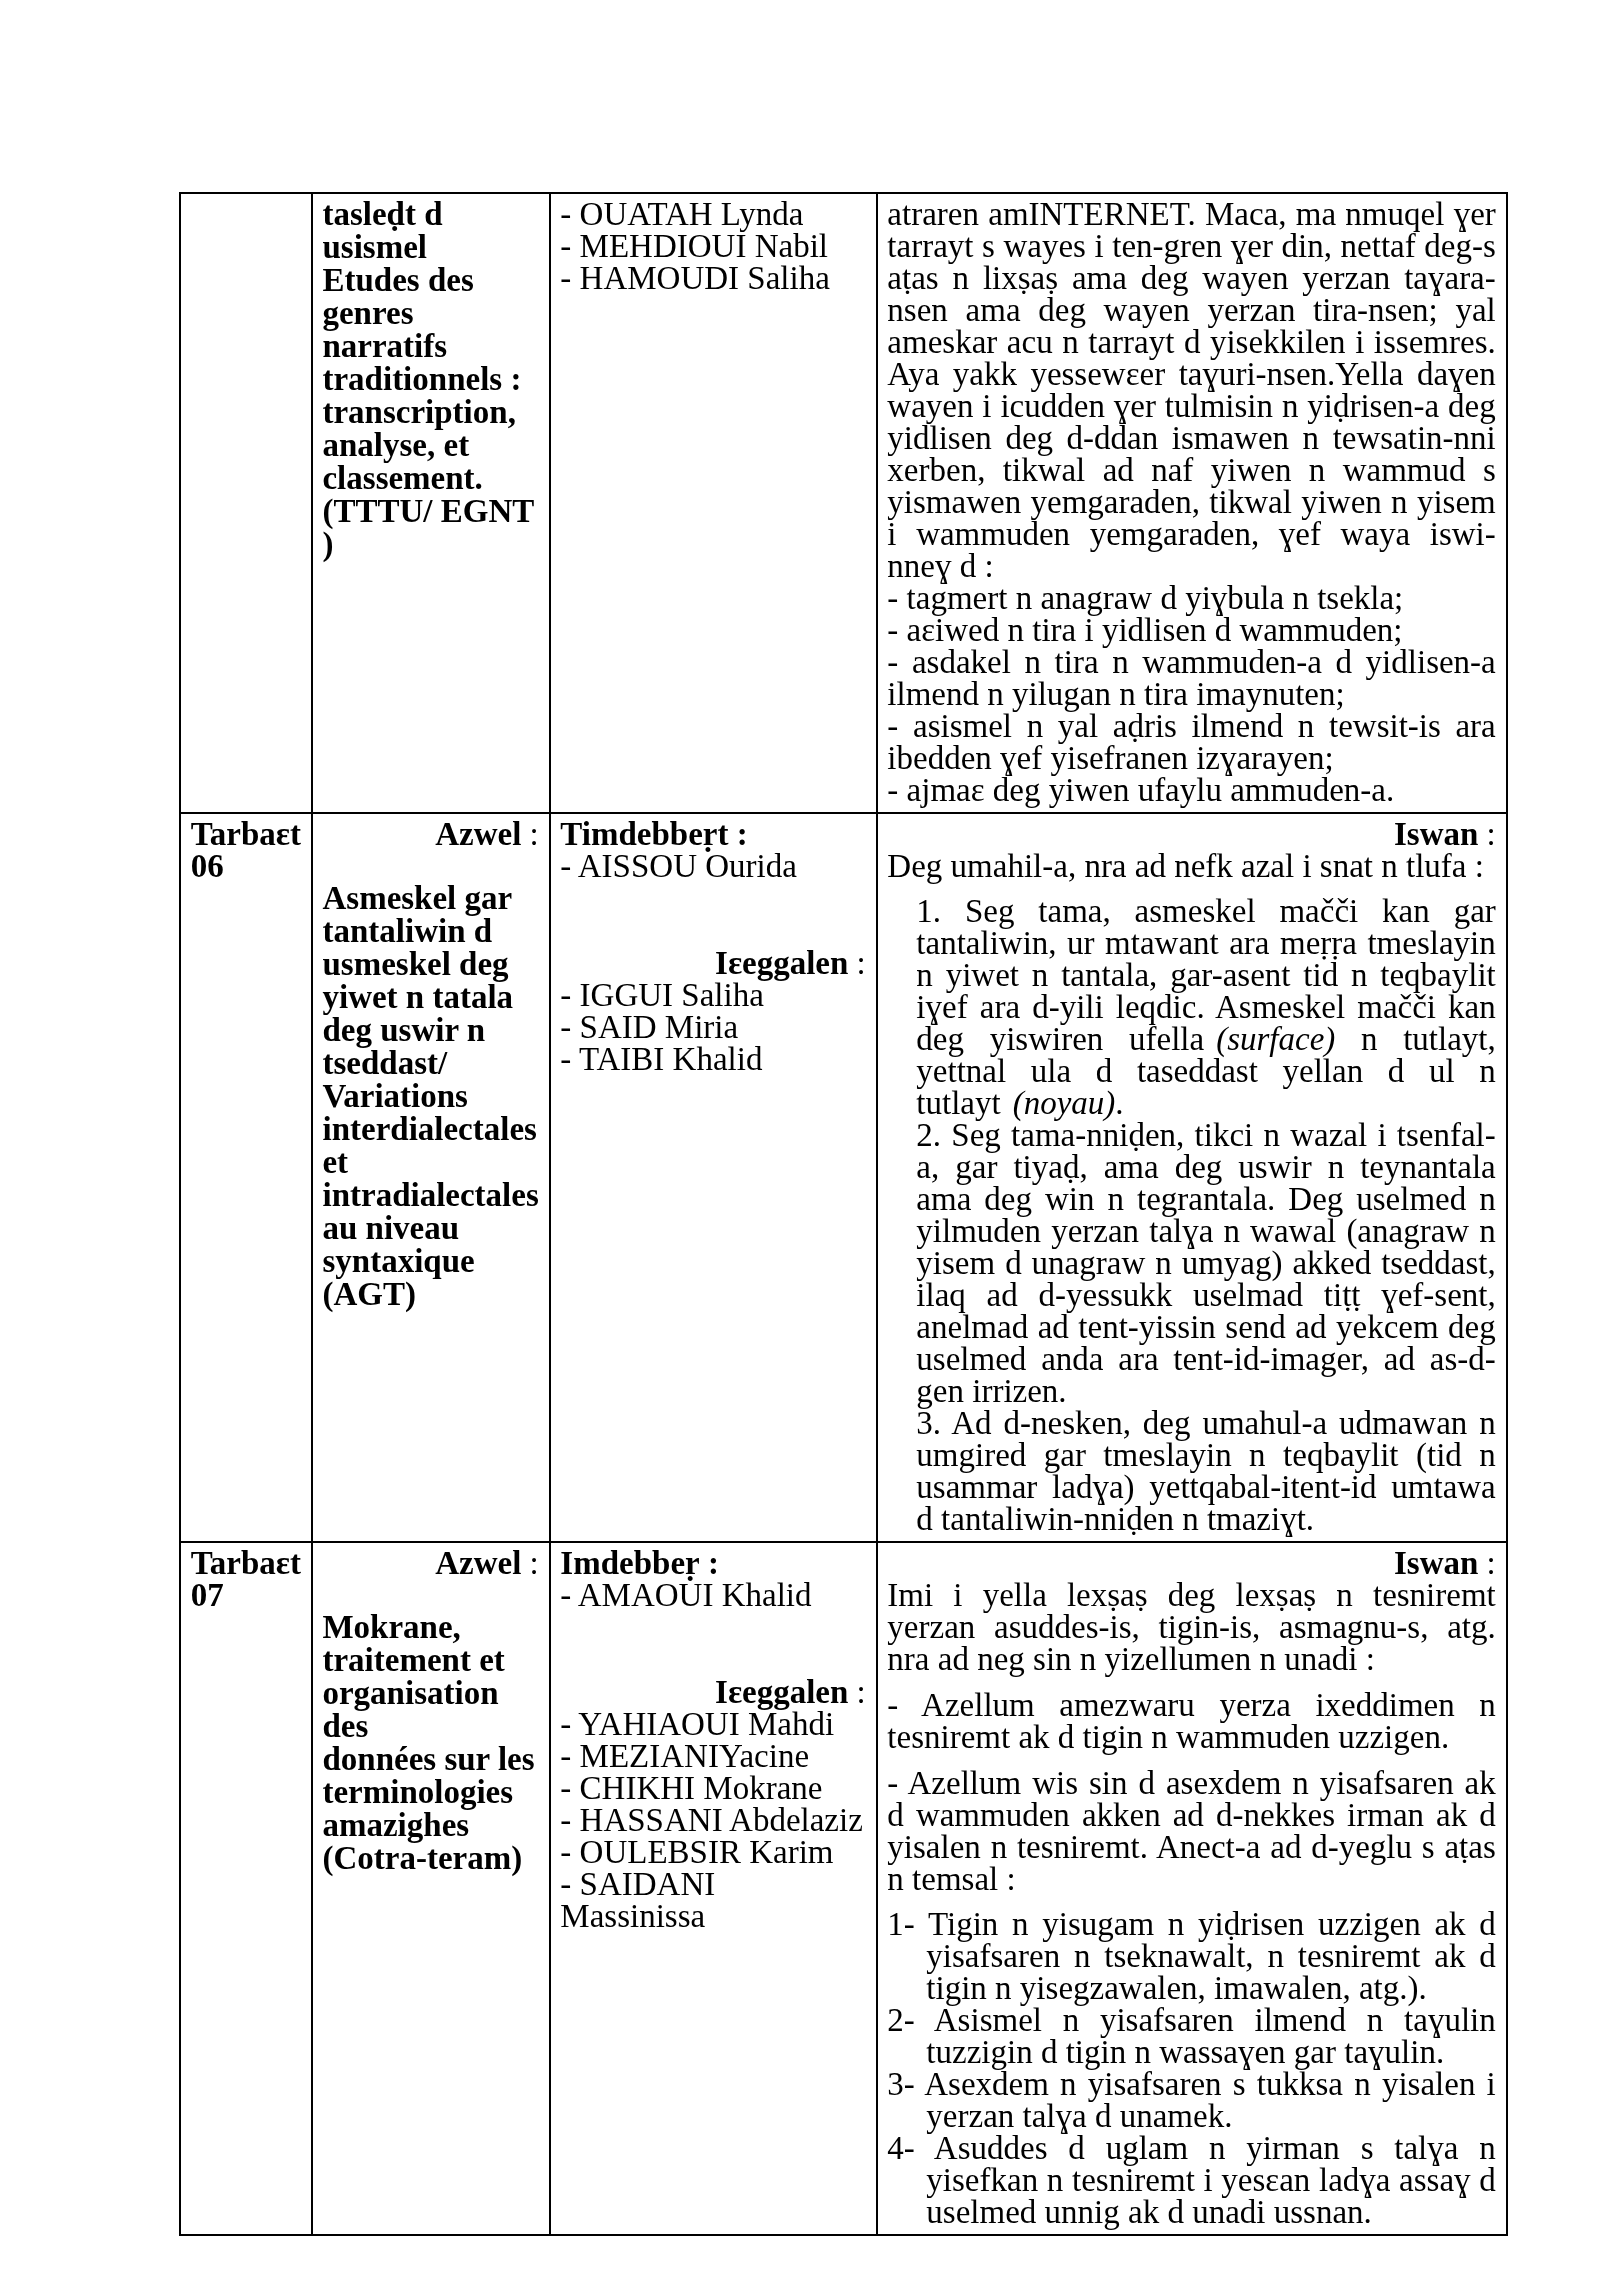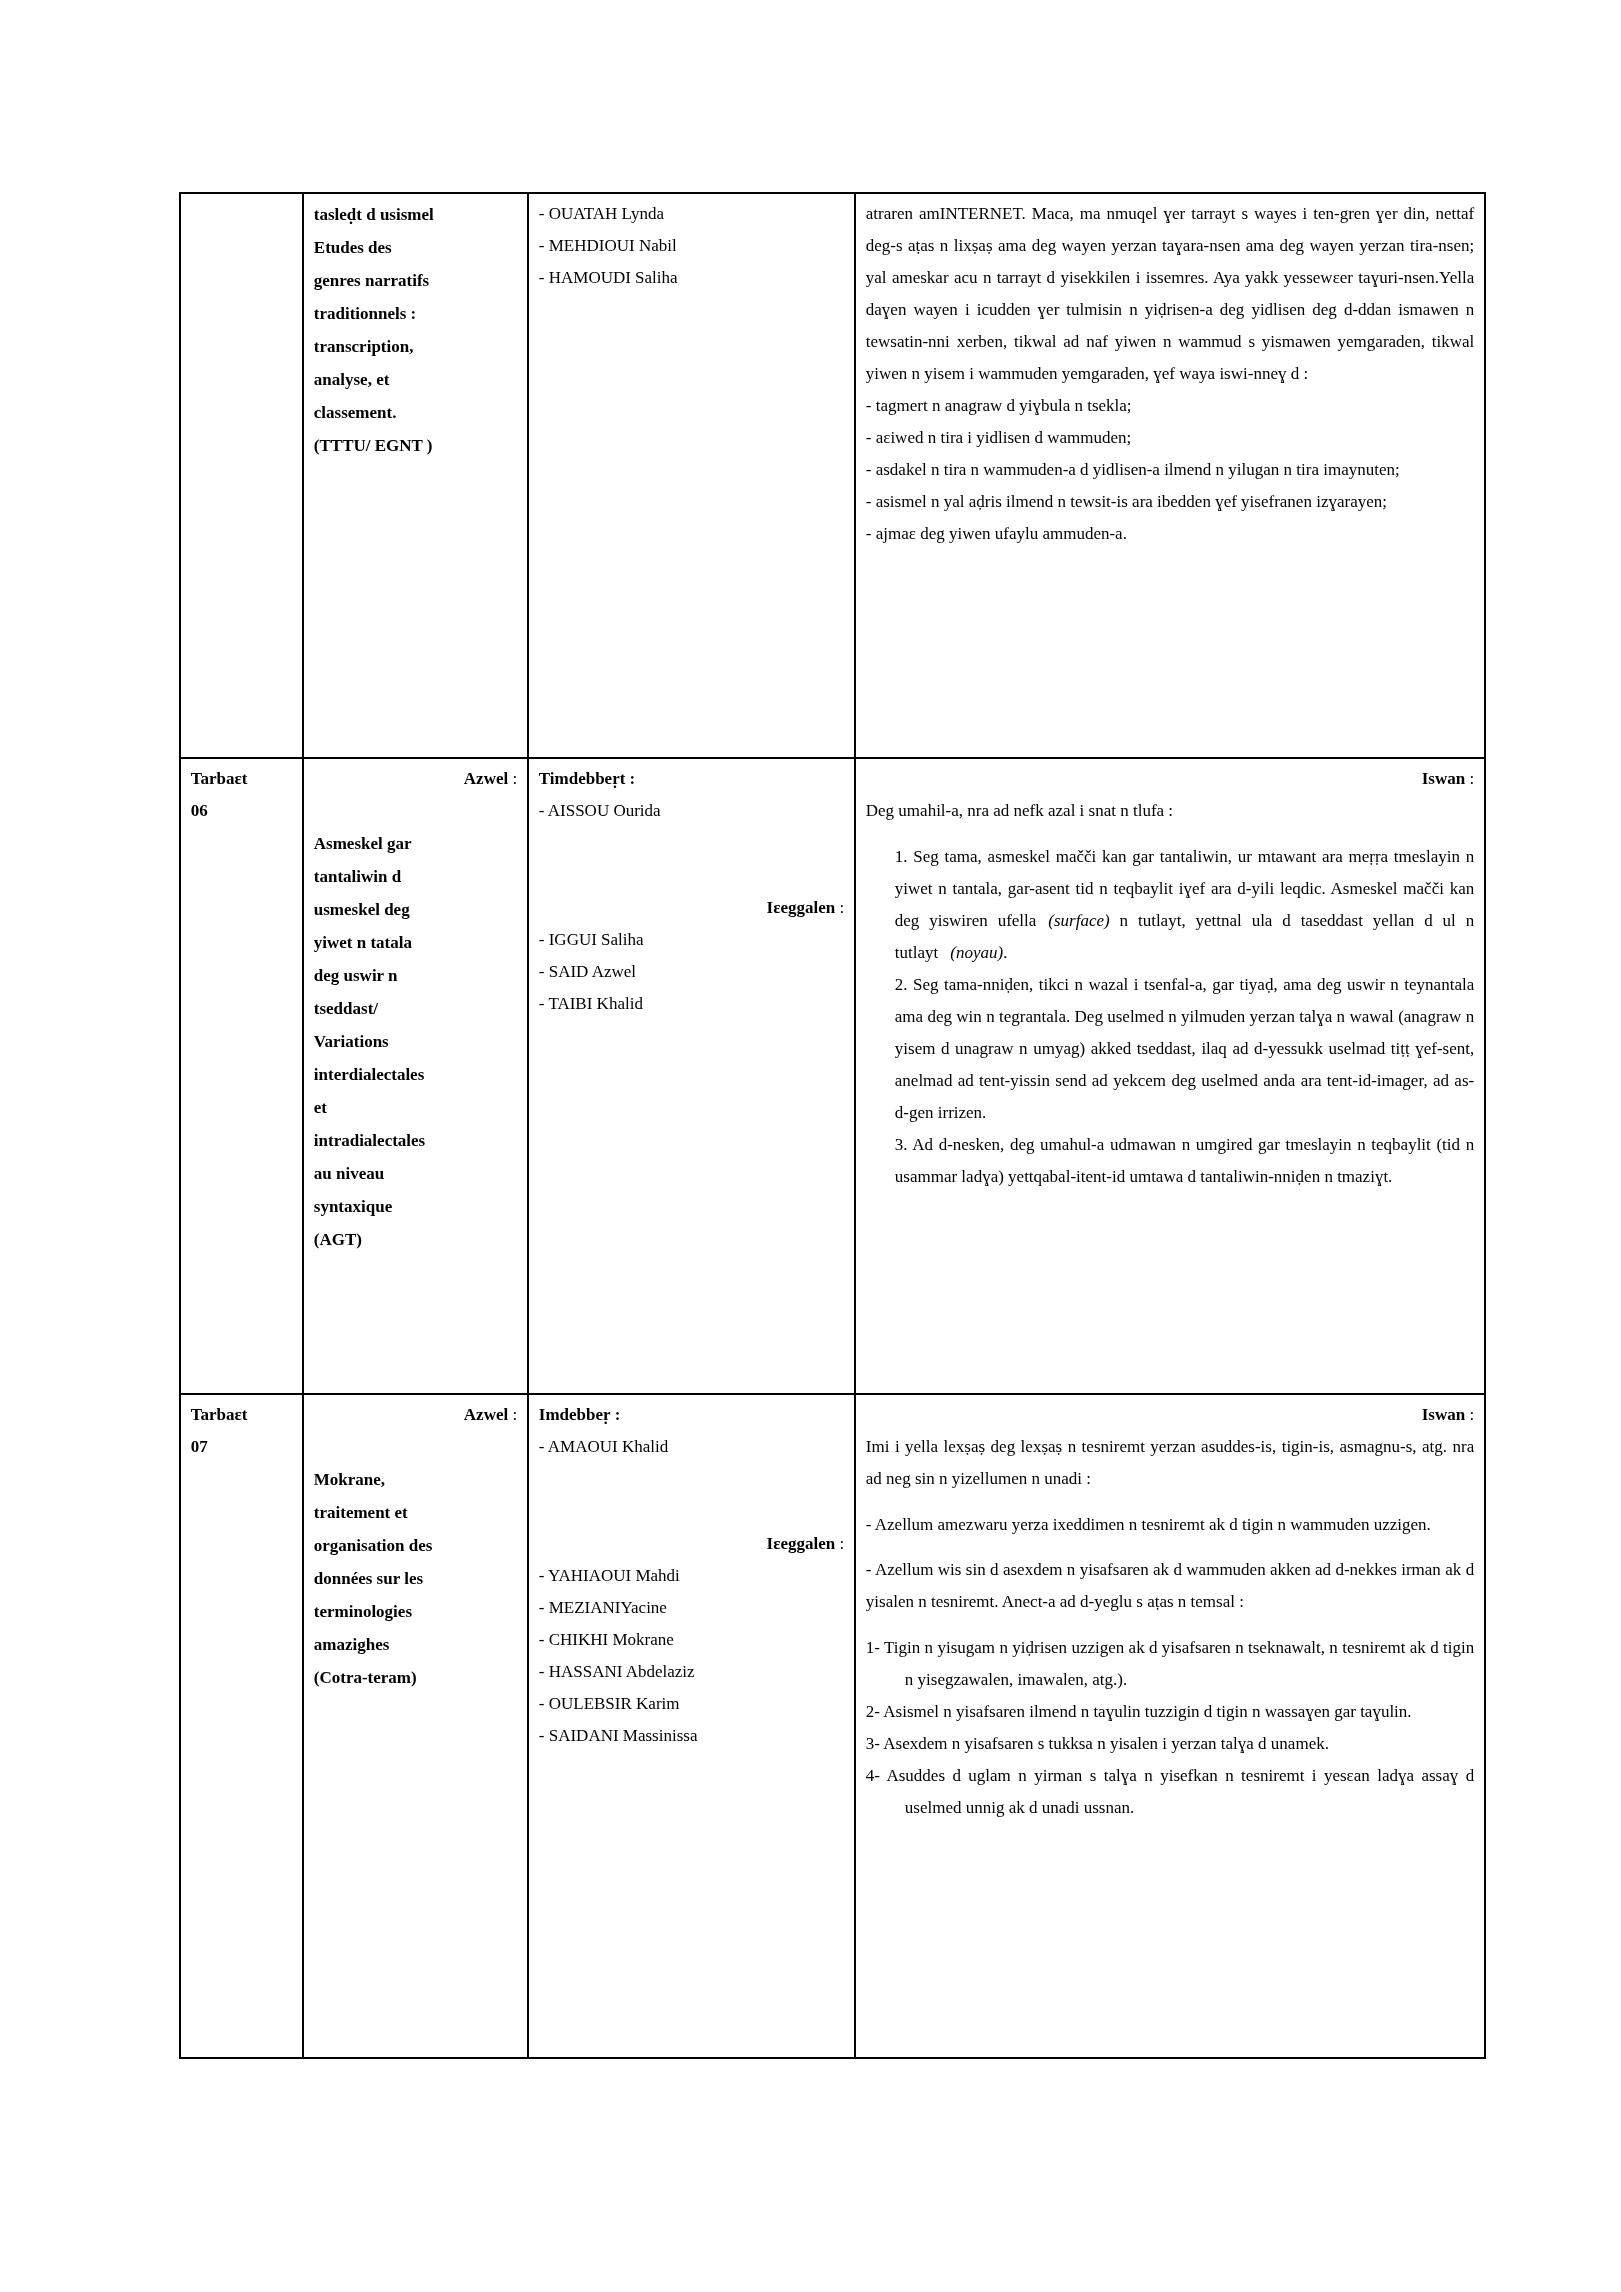--- a/index.html
+++ b/index.html
@@ -1,21 +1,21 @@
 <!DOCTYPE html>
 <html><head>
 <meta charset="utf-8">
 <style>
   html,body{margin:0;padding:0;background:#e8e8e8;}
   .page{
     position:relative;
     width:1621px;height:2293px;
     background:#ffffff;
     font-family:"Liberation Serif","DejaVu Serif",serif;
-    font-size:17px;line-height:32px;color:#000;
+    font-size:33px;line-height:32px;color:#000;
     overflow:hidden;
   }
   table.doc{
     position:absolute;left:179px;top:192px;
     border-collapse:collapse;table-layout:fixed;
   }
   table.doc td{
     border:2.9px solid #000;
     vertical-align:top;
     padding:3.9px 9.8px 5.9px 9.8px;
@@ -93,21 +93,21 @@
 intradialectales
 au niveau
 syntaxique
 (AGT)</div>
       </td>
       <td>
         <div class="bold">Timdebbeṛt :</div>
         <div class="pre">- AISSOU Ourida</div>
         <div class="h mt-two"><span>Iɛeggalen</span><span class="colon"> :</span></div>
         <div class="pre">- IGGUI Saliha
-- SAID Azwel
+- SAID Miria
 - TAIBI Khalid</div>
       </td>
       <td>
         <div class="h"><span>Iswan</span><span class="colon"> :</span></div>
         <div>Deg umahil-a, nra ad nefk azal i snat n tlufa :</div>
         <div class="numblock mt-half">
           <div class="just"><span>1. Seg tama, asmeskel mačči kan gar tantaliwin, ur mtawant ara meṛṛa tmeslayin n yiwet n tantala, gar-asent tid n teqbaylit iɣef ara d-yili leqdic. Asmeskel mačči kan deg yiswiren ufella</span><span class="it">(surface)</span><span> n tutlayt, yettnal ula d taseddast yellan d ul n tutlayt</span><span class="it">(noyau)</span><span>.</span></div>
           <div class="just">2. Seg tama-nniḍen, tikci n wazal i tsenfal-a, gar tiyaḍ, ama deg uswir n teynantala ama deg win n tegrantala. Deg uselmed n yilmuden yerzan talɣa n wawal (anagraw n yisem d unagraw n umyag) akked tseddast, ilaq ad d-yessukk uselmad tiṭṭ ɣef-sent, anelmad ad tent-yissin send ad yekcem deg uselmed anda ara tent-id-imager, ad as-d-gen irrizen.</div>
           <div class="just">3. Ad d-nesken, deg umahul-a udmawan n umgired gar tmeslayin n teqbaylit (tid n usammar ladɣa) yettqabal-itent-id umtawa d tantaliwin-nniḍen n tmaziɣt.</div>
         </div>

